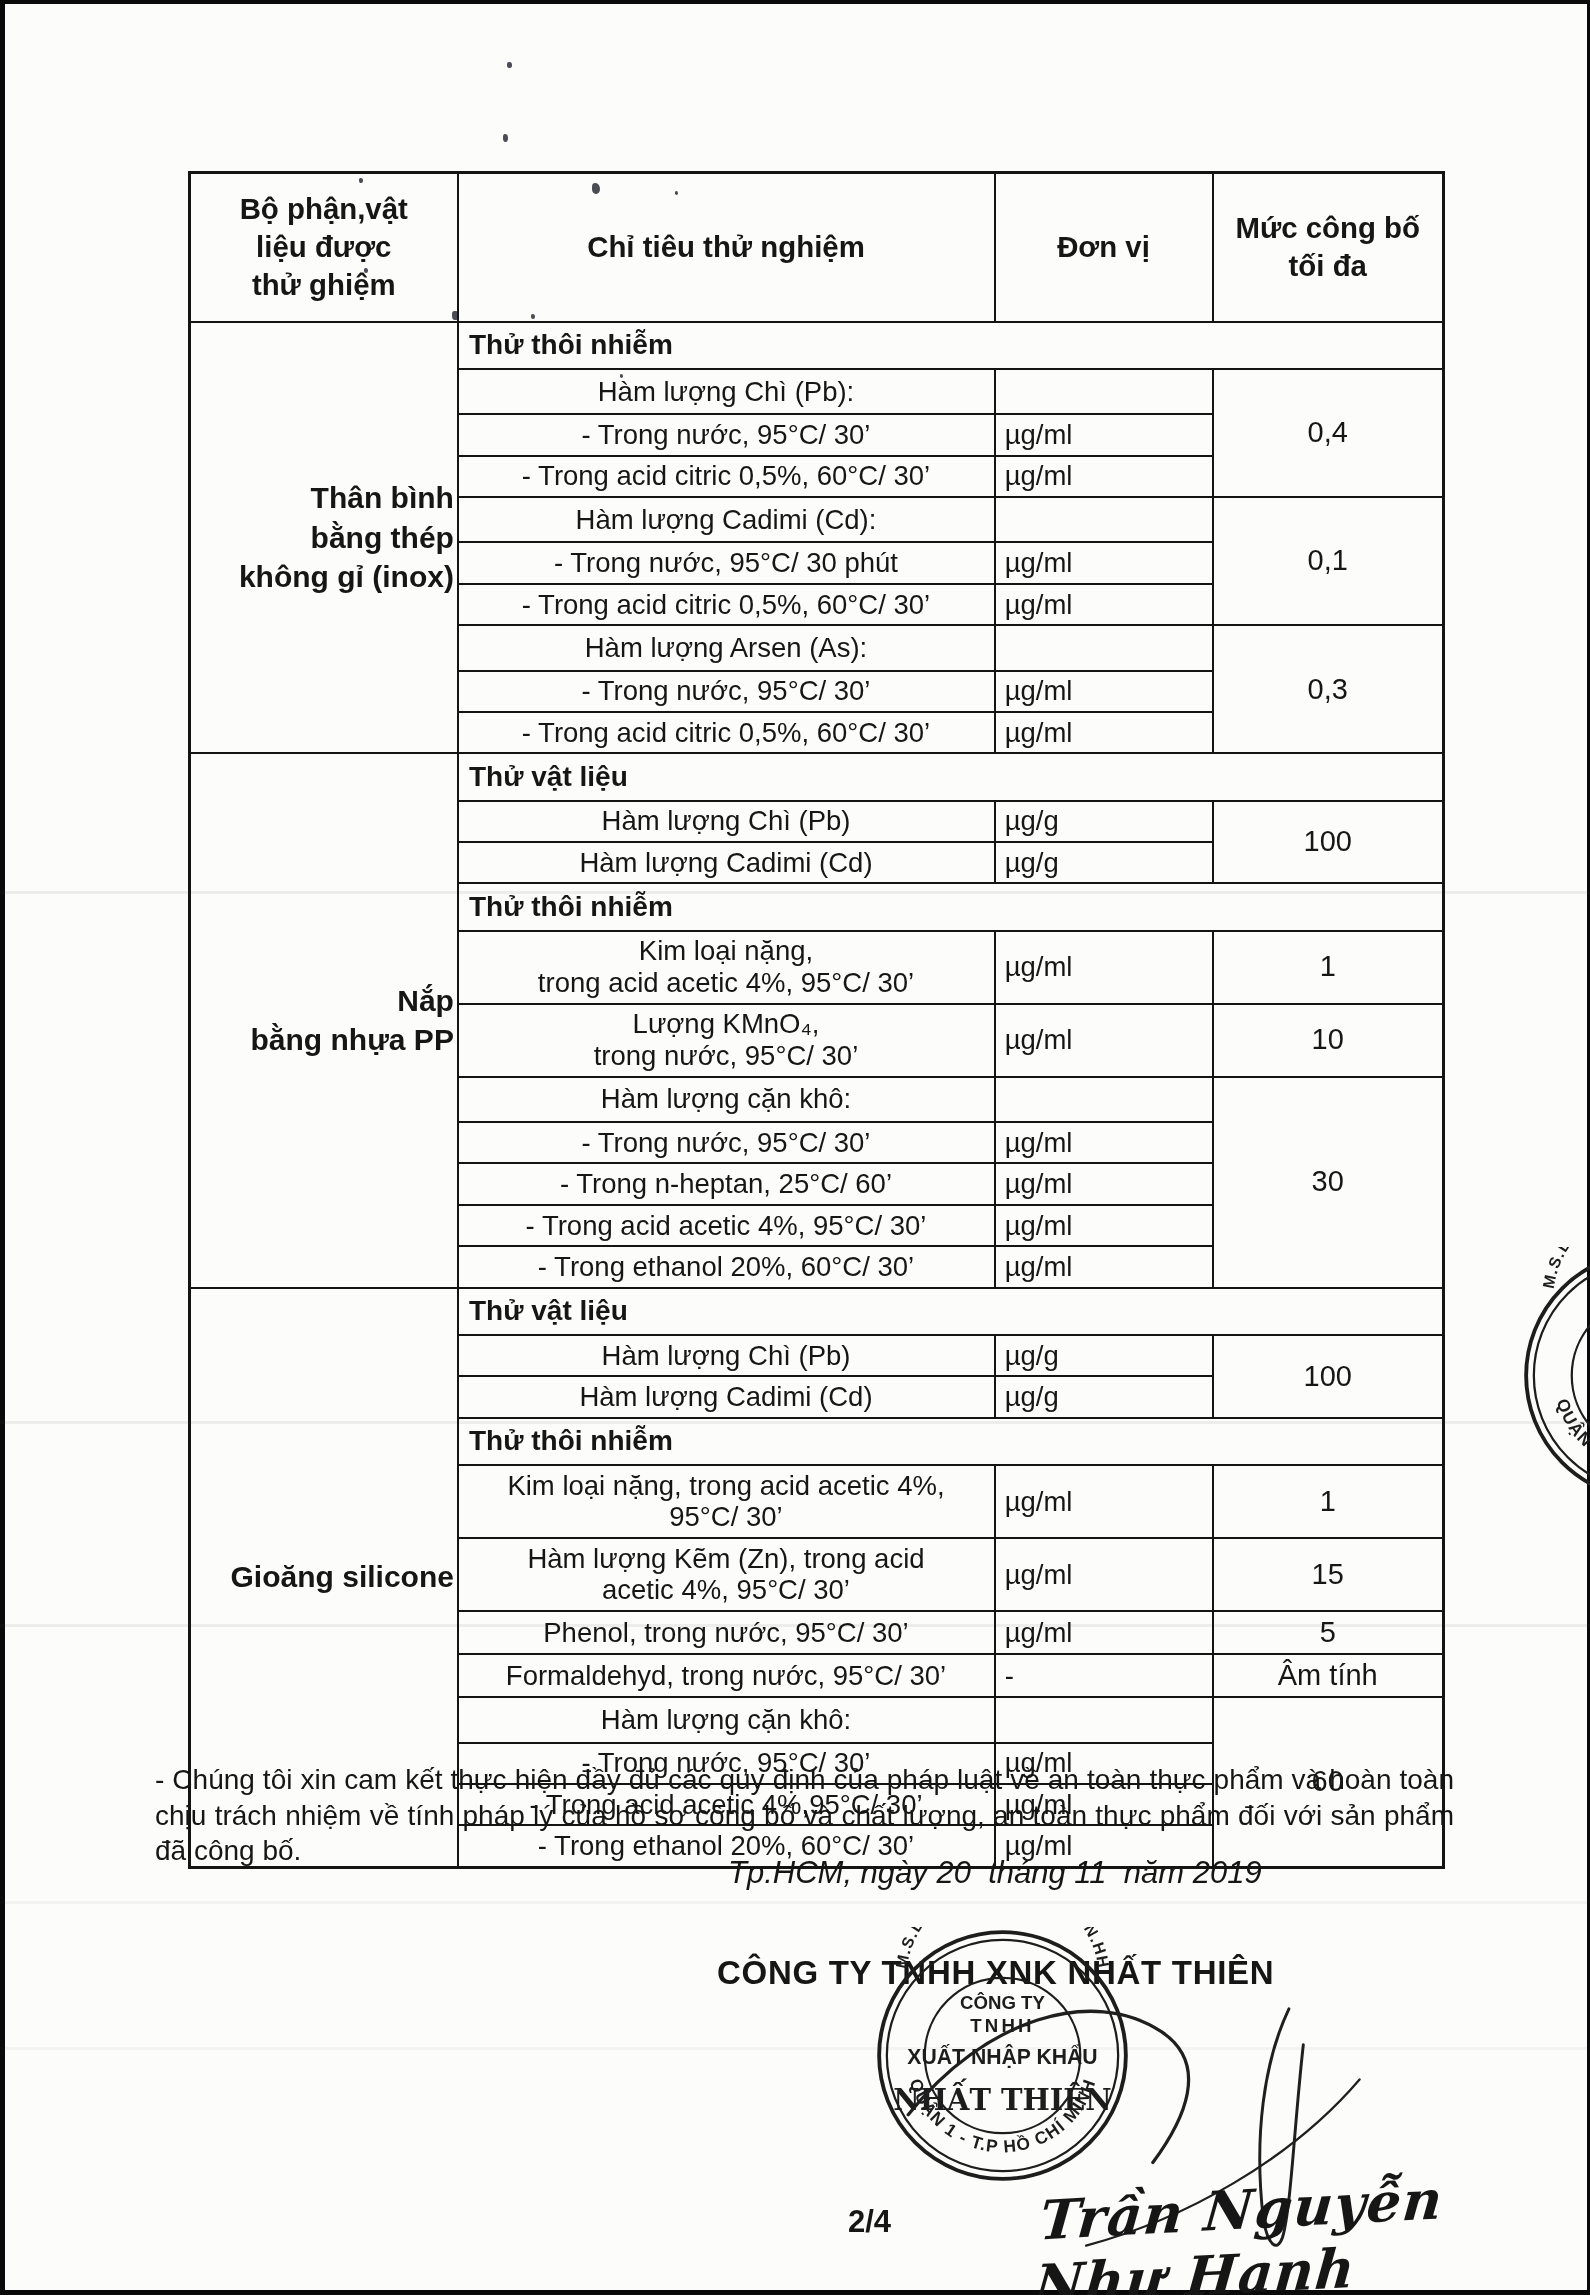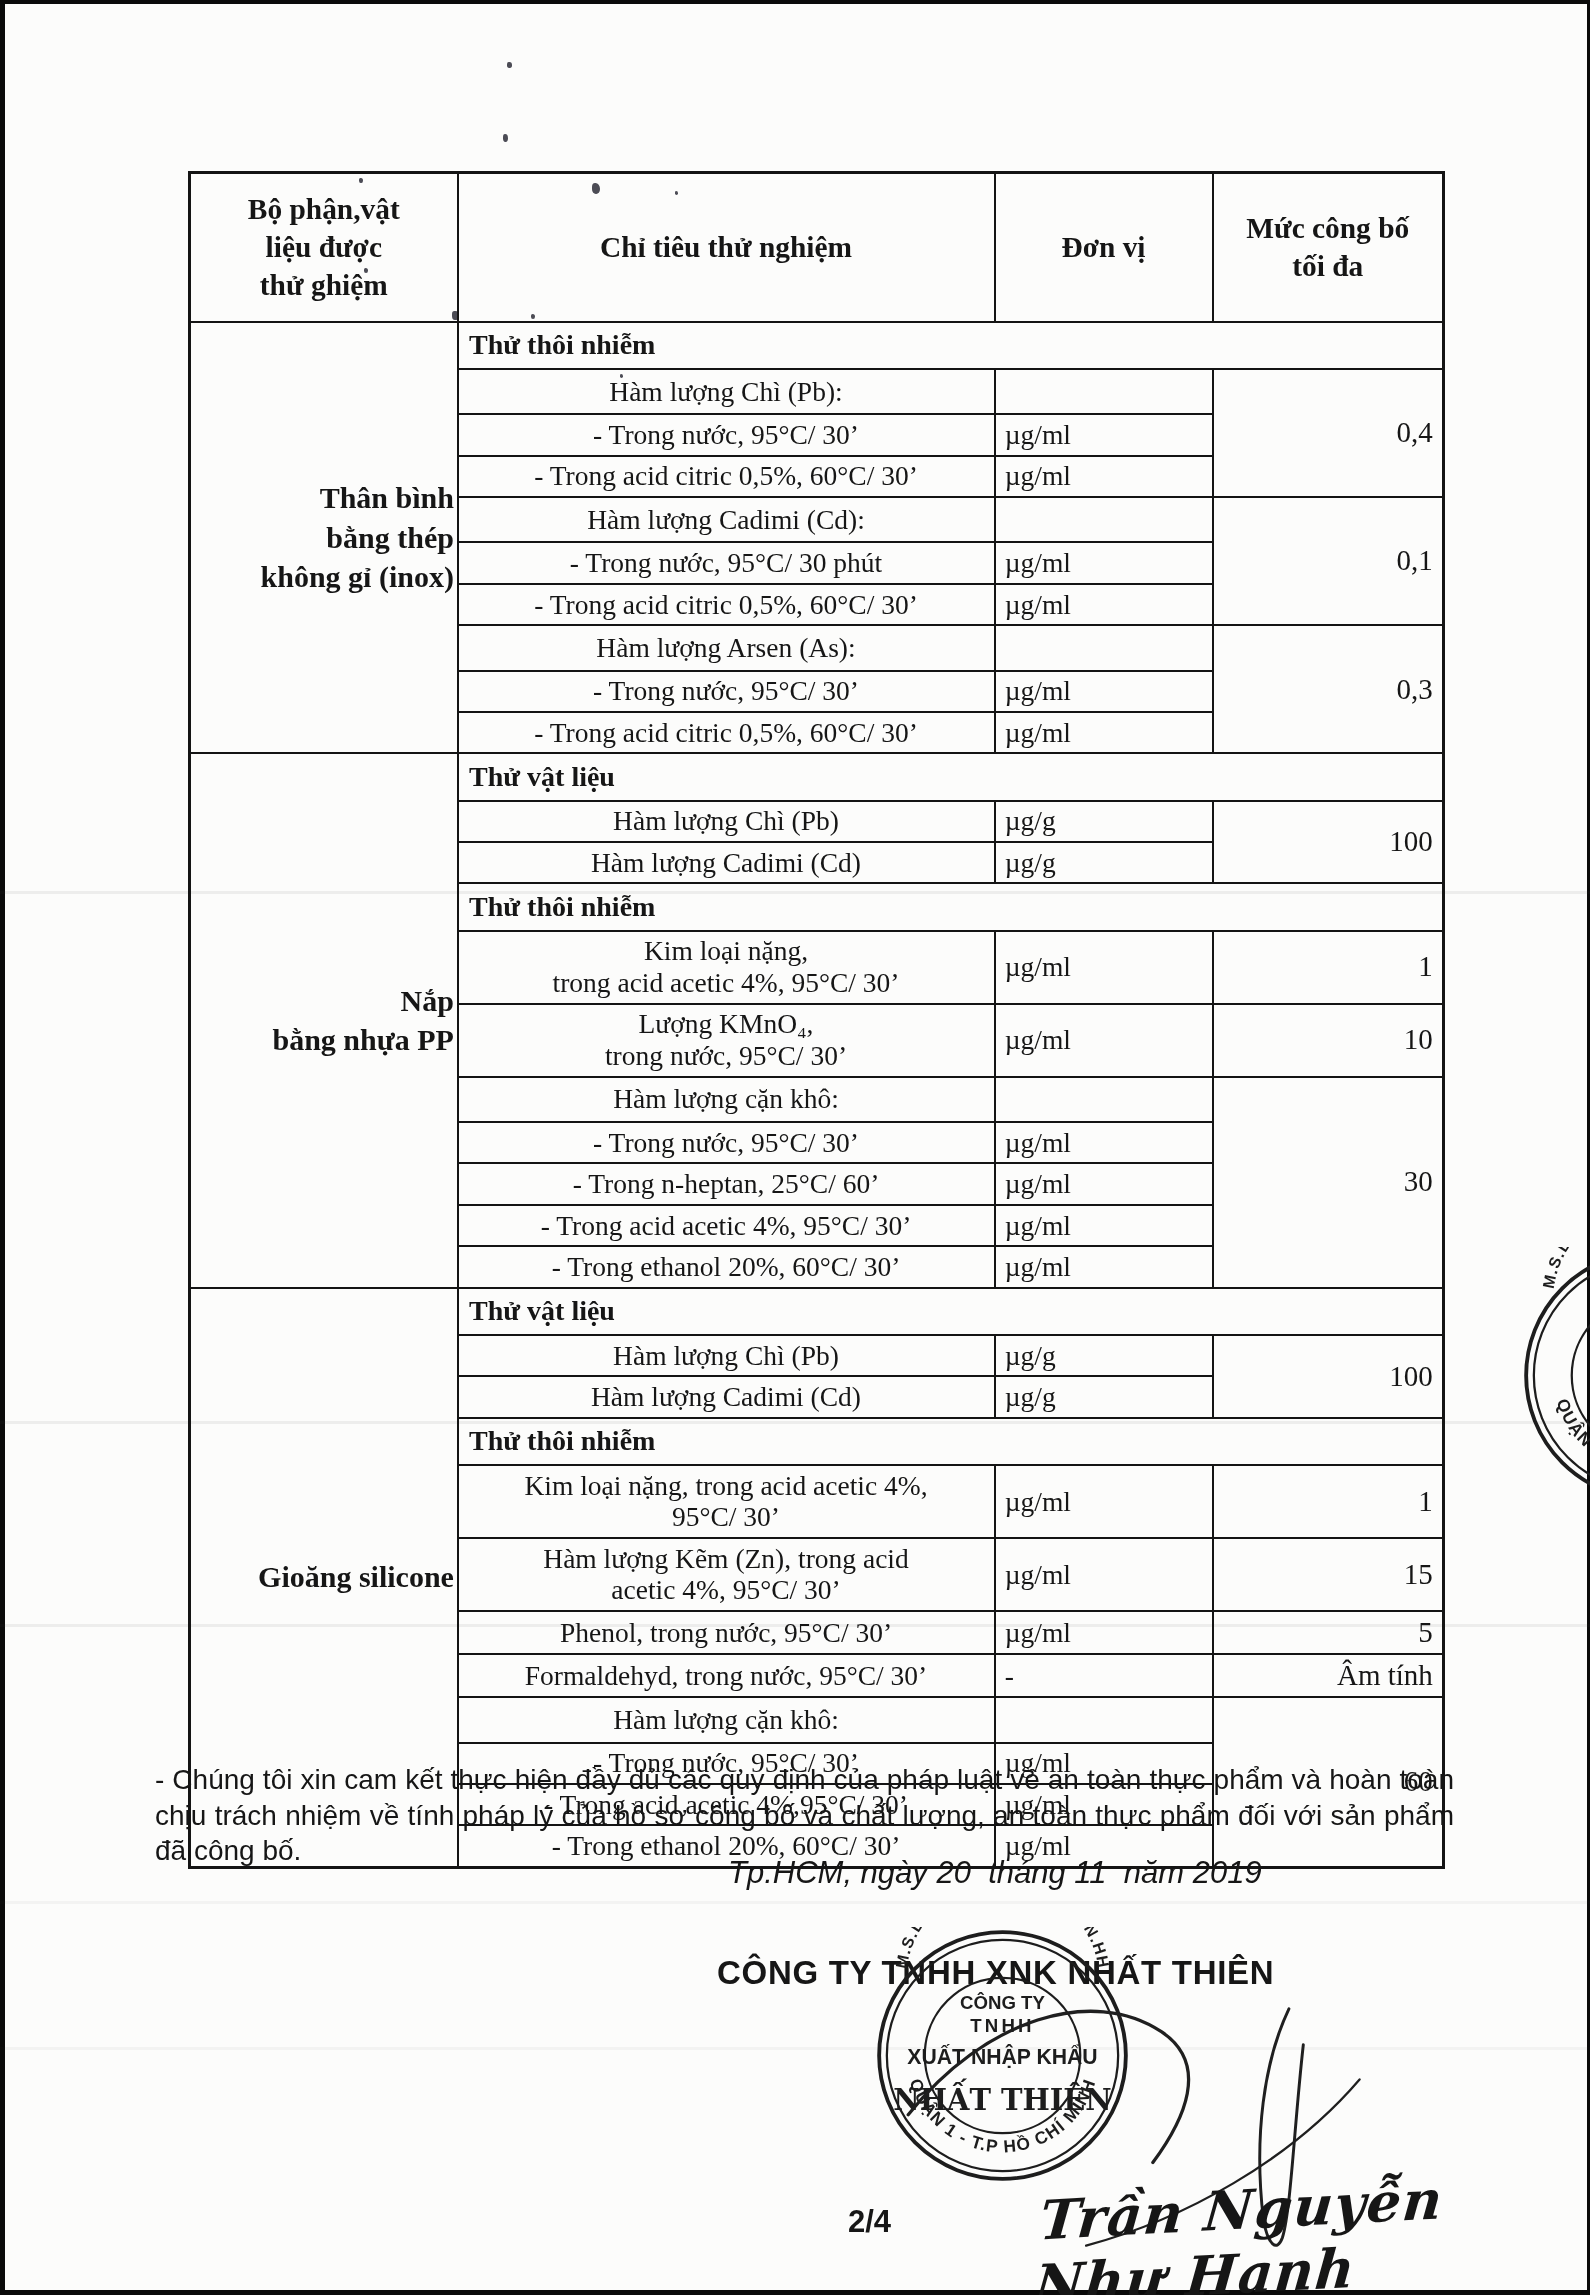--- a/index.html
+++ b/index.html
@@ -13,32 +13,32 @@
   .edge{position:absolute;background:#0a0a0a;}
   .edge.top{left:0;top:0;width:1590px;height:3.9px;}
   .edge.left{left:0;top:0;width:4.6px;height:2295px;}
   .edge.right{right:0;top:0;width:2.6px;height:2295px;}
   .edge.bottom{left:0;bottom:0;width:1590px;height:5.2px;}
   
   .streak{position:absolute;left:0;width:1590px;height:2.6px;background:rgba(60,60,60,.08);}
   .speck{position:absolute;background:#4c4c55;border-radius:40% 60% 50% 50%;}
   
   .tablewrap{position:absolute;left:188px;top:171px;}
-  table{border-collapse:collapse;table-layout:fixed;width:1254px;background:transparent;font-family:Liberation Serif, serif;}
+  table{border-collapse:collapse;table-layout:fixed;width:1254px;background:transparent;}
   td{border:2px solid #141414;vertical-align:middle;
      font-size:27.5px;line-height:1.15;padding:3.9px 9.2px;white-space:pre-line;}
   table{border:3.3px solid #141414;}
   td.hdr{font-weight:bold;text-align:center;font-size:29.4px;line-height:1.3;padding:6.5px 5.2px;}
   tr.hrow{height:149px;}
   td.part{font-weight:bold;text-align:right;font-size:30px;line-height:1.32;padding:3.9px 2.6px;}
   td.group{font-weight:bold;font-size:28px;padding:6.5px 10.5px;border-radius:20px;}
   td.crit{text-align:center;}
   td.crit.lbl{padding-top:5.9px;padding-bottom:5.9px;}
   td.unit{text-align:left;}
-  td.max{text-align:right;font-size:29px;}
+  td.max{text-align:center;font-size:29px;}
   tr.r1{height:39px;} tr.r2{height:73px;}
   
   .para{position:absolute;left:155px;top:1762px;width:1299px;
         font-size:28px;line-height:1.27;text-align:justify;}
   .dateline{position:absolute;left:728px;top:1855px;font-size:31px;font-style:italic;white-space:pre;}
   .company{position:absolute;left:717px;top:1954px;font-size:33px;font-weight:bold;letter-spacing:0.7px;}
   .pagenum{position:absolute;left:848px;top:2204px;font-size:31px;font-weight:bold;}
   .sig{position:absolute;left:1037px;top:2174px;font-size:54px;font-weight:bold;
        font-family:"DejaVu Serif",serif;font-style:italic;color:#161616;
        transform:rotate(-3deg) skewX(-8deg);letter-spacing:1.3px;}

